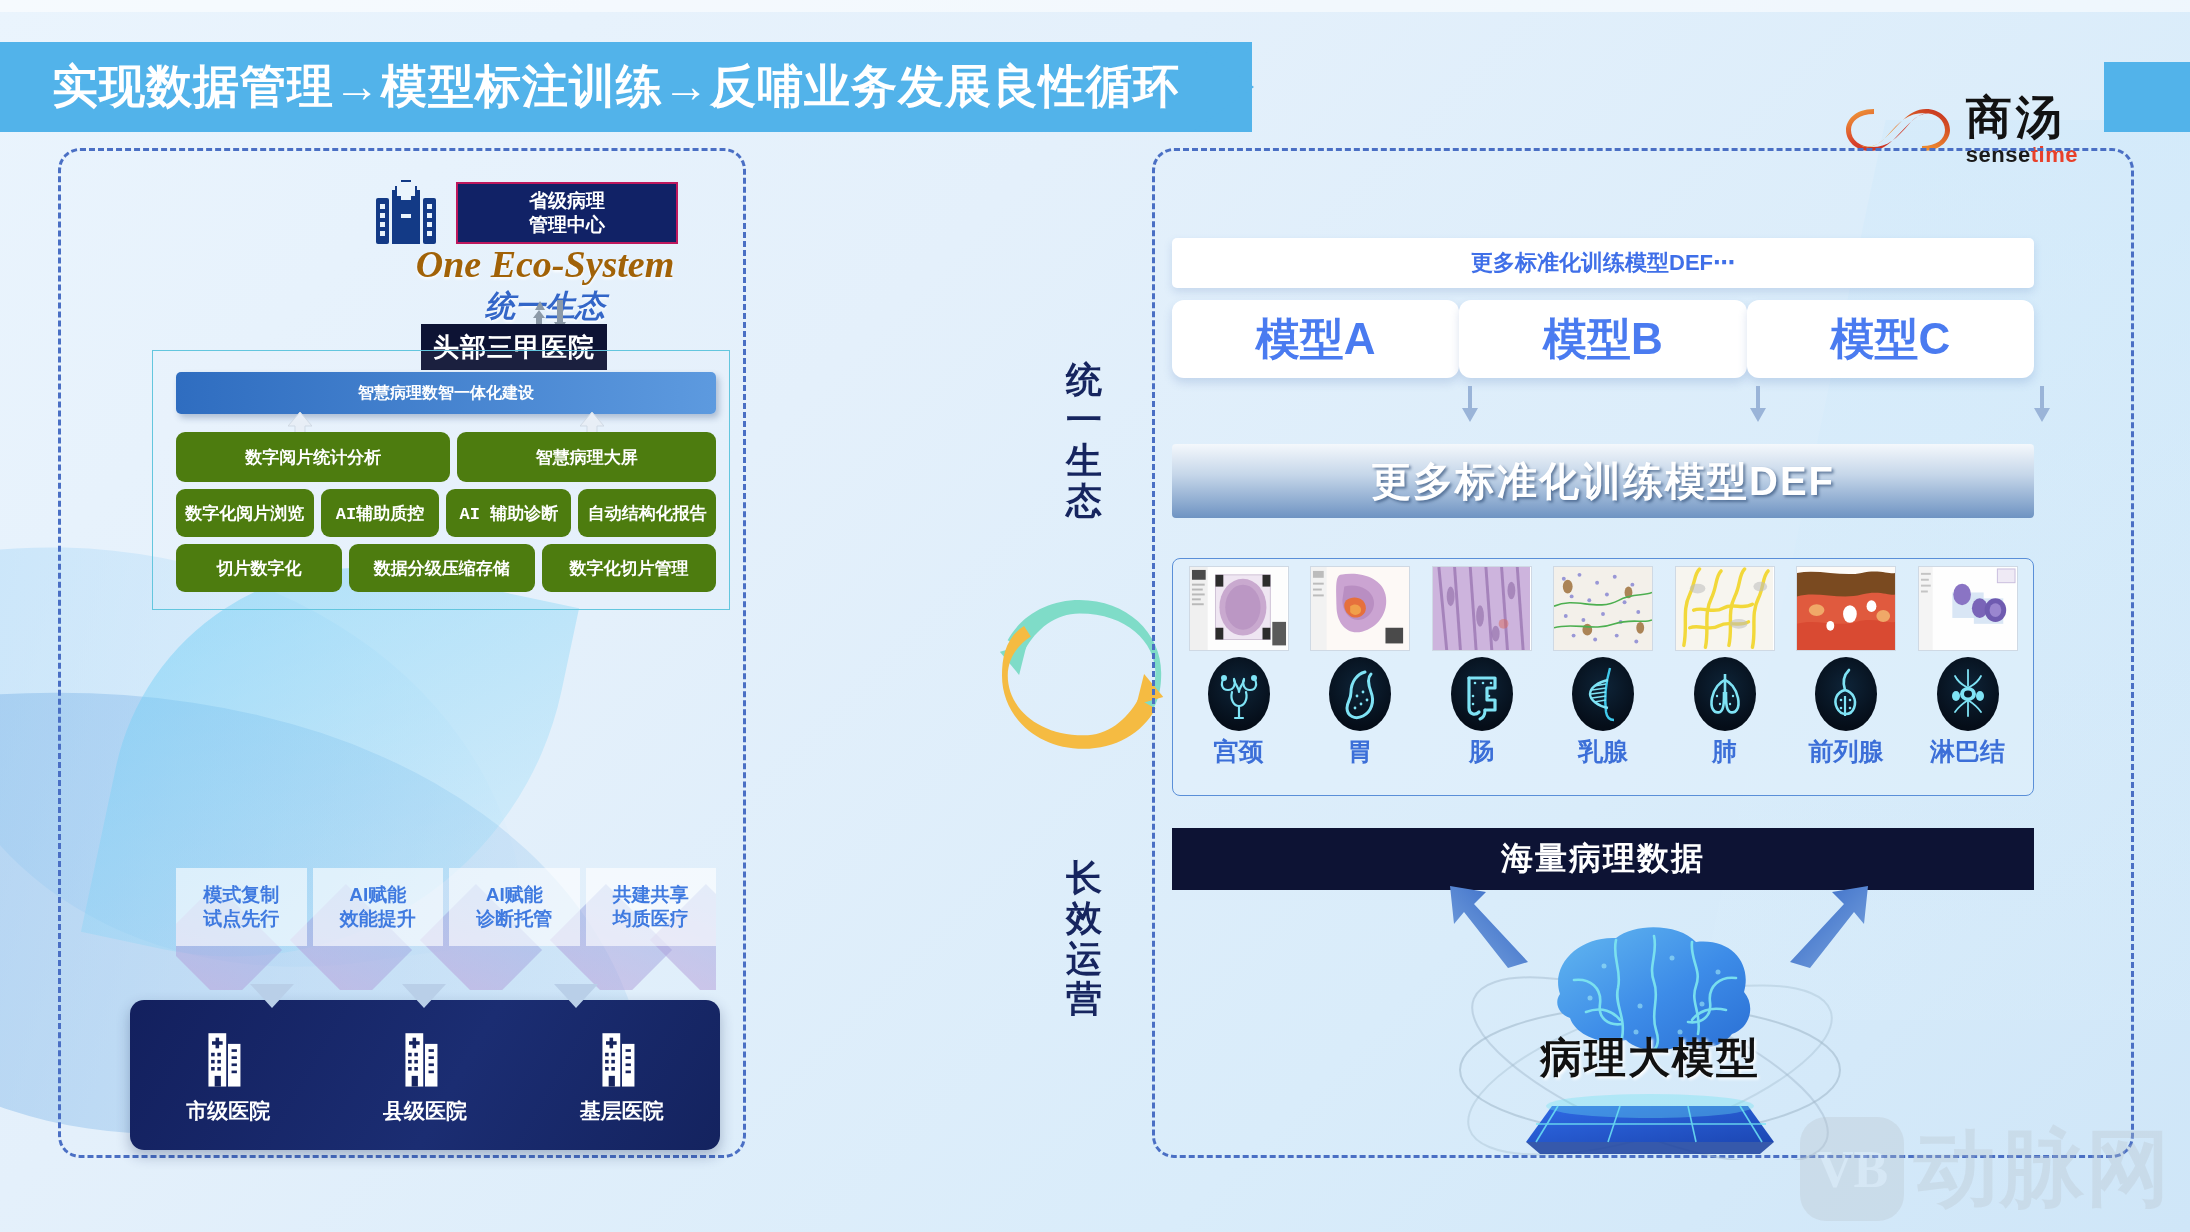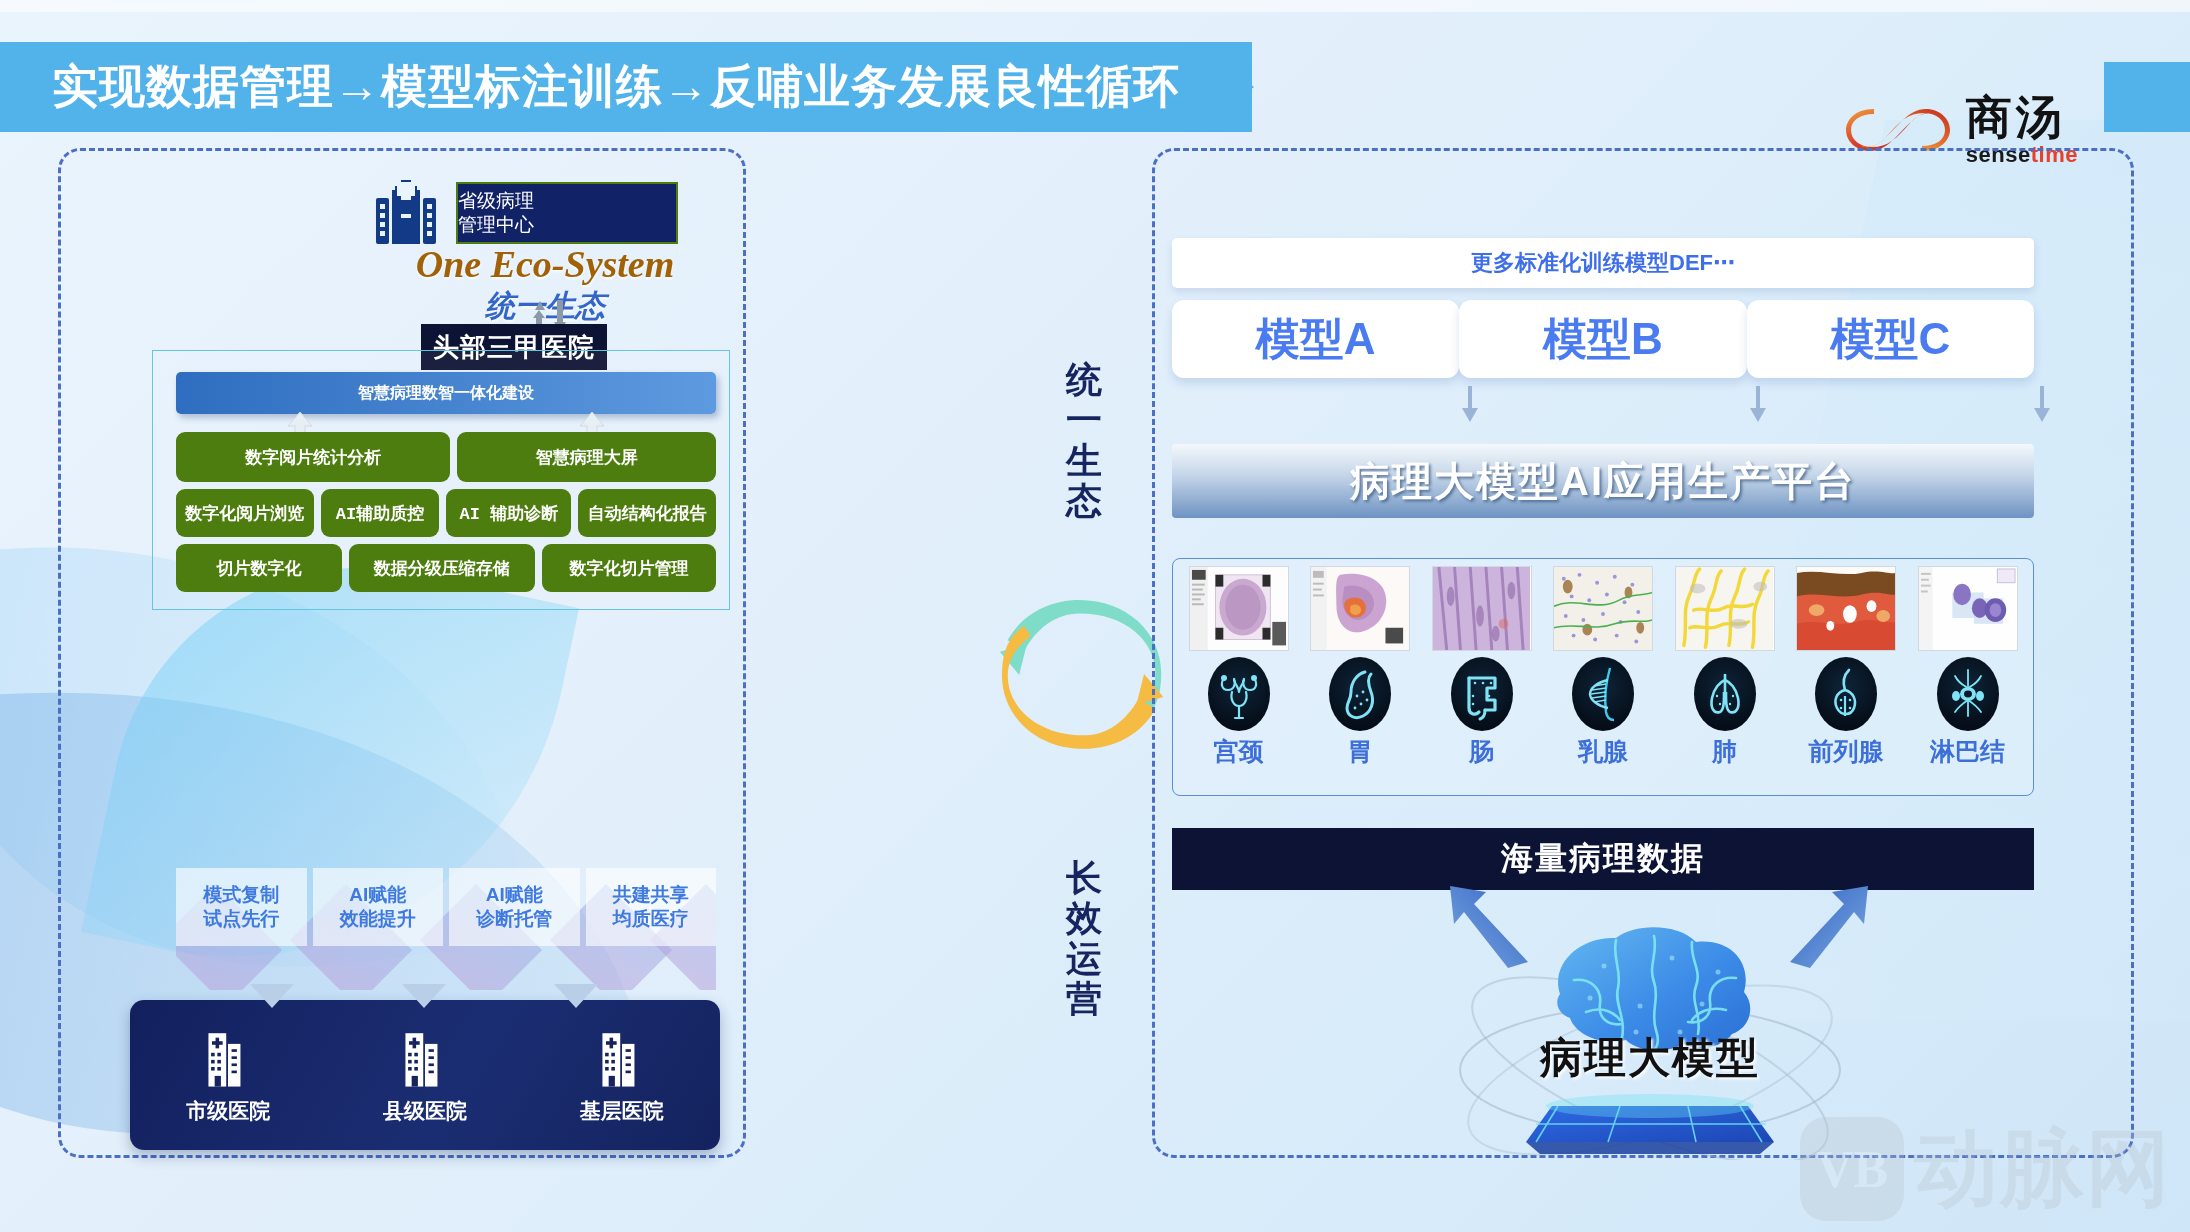--- a/index.html
+++ b/index.html
@@ -44,23 +44,23 @@
 
   
   .panel-left{position:absolute;left:58px;top:148px;width:688px;height:1010px;
     border:3px dashed #4a6fc4;border-radius:22px;}
   .panel-right-real{position:absolute;left:1152px;top:148px;width:982px;height:1010px;
     border:3px dashed #4a6fc4;border-radius:22px;}
 
   
   .eco-head{position:absolute;left:370px;top:178px;display:flex;align-items:center;gap:14px;}
   .hosp-icon{width:72px;height:70px;}
-  .prov-box{width:222px;height:62px;background:#112266;border:2px solid #4d7c0f;
-    display:flex;flex-direction:column;align-items:flex-start;justify-content:center;
-    color:#fff;font-size:19px;font-weight:normal;line-height:1.28;}
+  .prov-box{width:222px;height:62px;background:#112266;border:2px solid #be185d;
+    display:flex;flex-direction:column;align-items:center;justify-content:center;
+    color:#fff;font-size:19px;font-weight:bold;line-height:1.28;}
   .eco-title{position:absolute;left:375px;top:242px;width:340px;text-align:center;
     font-family:"Liberation Serif","DejaVu Serif",serif;font-style:italic;font-weight:bold;
     font-size:38px;color:#a16207;text-shadow:0 2px 3px rgba(255,255,255,.9);}
   .eco-sub{position:absolute;left:375px;top:286px;width:340px;text-align:center;
     font-size:30px;font-weight:bold;font-style:italic;color:#3366c8;
     text-shadow:0 2px 3px rgba(255,255,255,.9);}
   .eco-arrows{position:absolute;left:533px;top:300px;width:36px;height:34px;}
 
   .top3a{position:absolute;left:421px;top:324px;width:186px;height:46px;background:#0d1334;
     display:flex;align-items:center;justify-content:center;color:#fff;font-size:26px;font-weight:bold;
@@ -410,21 +410,21 @@
 <svg class="model-arrow" style="left:1459px;" viewBox="0 0 22 36">
   <path d="M9 0 h4 v22 h6 L11 36 L3 22 h6 z" fill="#9ab4d8"></path>
 </svg>
 <svg class="model-arrow" style="left:1747px;" viewBox="0 0 22 36">
   <path d="M9 0 h4 v22 h6 L11 36 L3 22 h6 z" fill="#9ab4d8"></path>
 </svg>
 <svg class="model-arrow" style="left:2031px;" viewBox="0 0 22 36">
   <path d="M9 0 h4 v22 h6 L11 36 L3 22 h6 z" fill="#9ab4d8"></path>
 </svg>
 
-<div class="plat-bar">病理大模型AI应用生产平台</div>
+<div class="plat-bar">更多标准化训练模型DEF</div>
 
 <div class="organ-box"></div>
 <div class="organ-row">
 
   <div class="organ">
     <div class="thumb">
       <svg viewBox="0 0 100 85">
           <rect width="100" height="85" fill="#fdfdfd"></rect>
         <rect x="0" y="0" width="18" height="85" fill="#f0f0f0"></rect>
         <rect x="2" y="3" width="14" height="10" fill="#4a4a4a"></rect>

